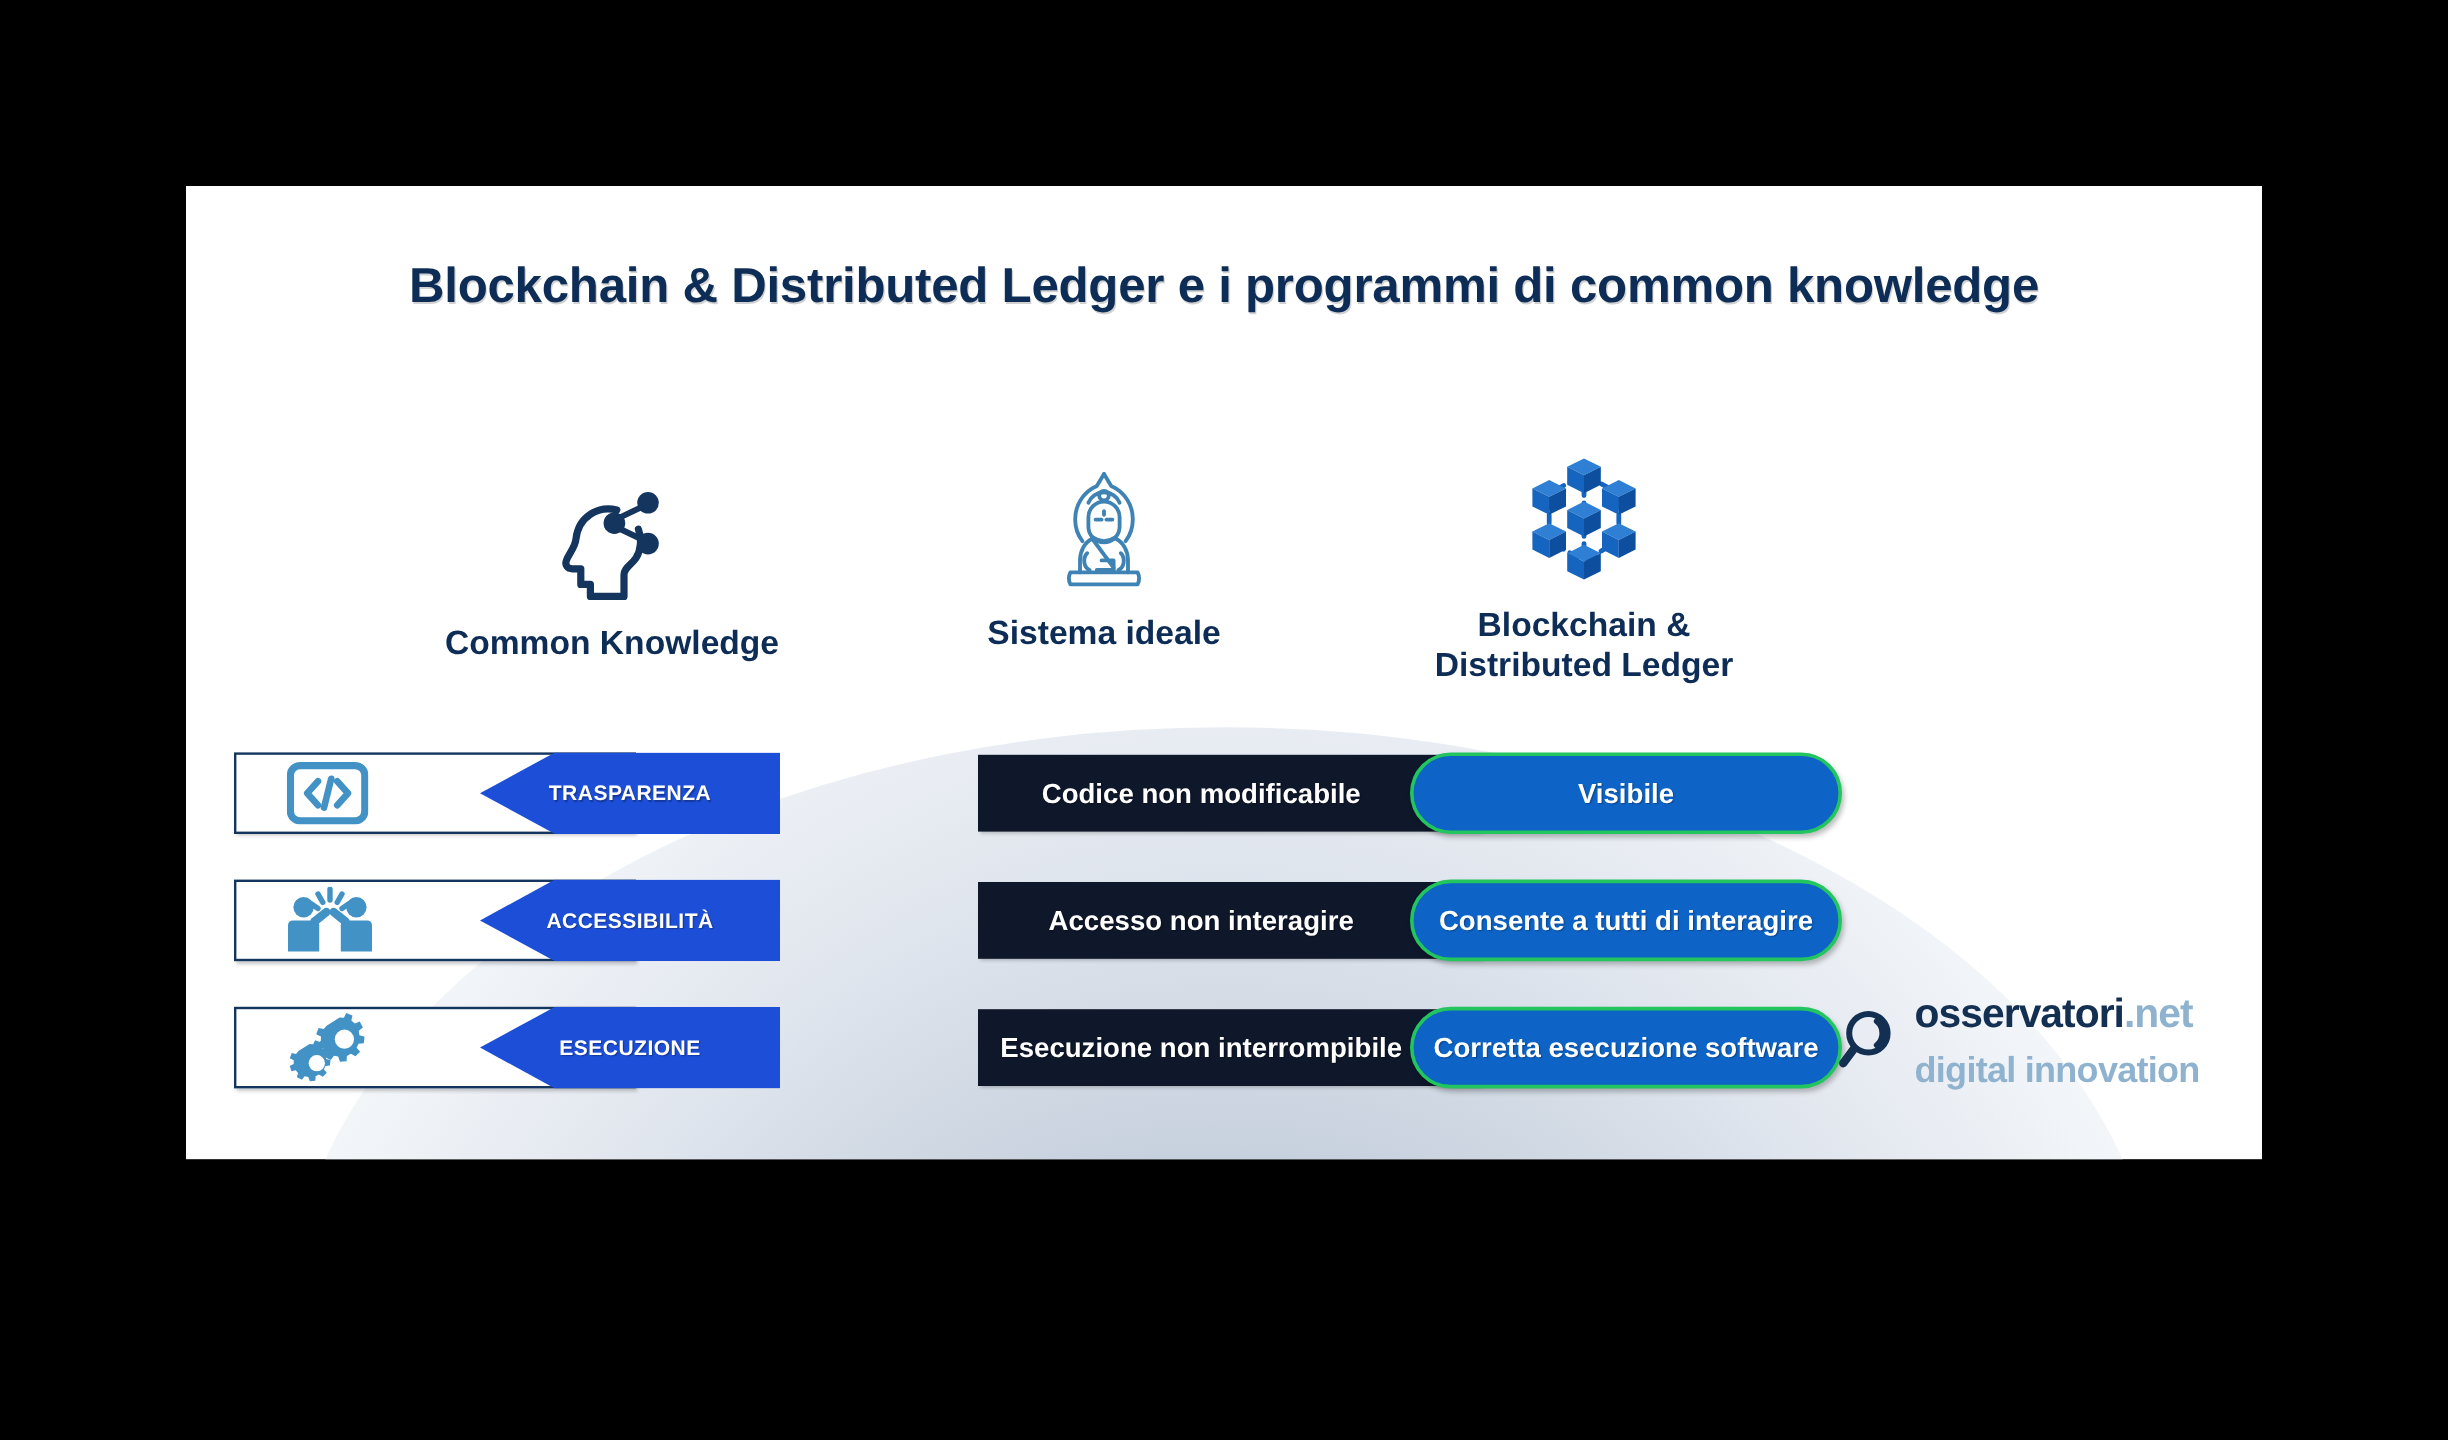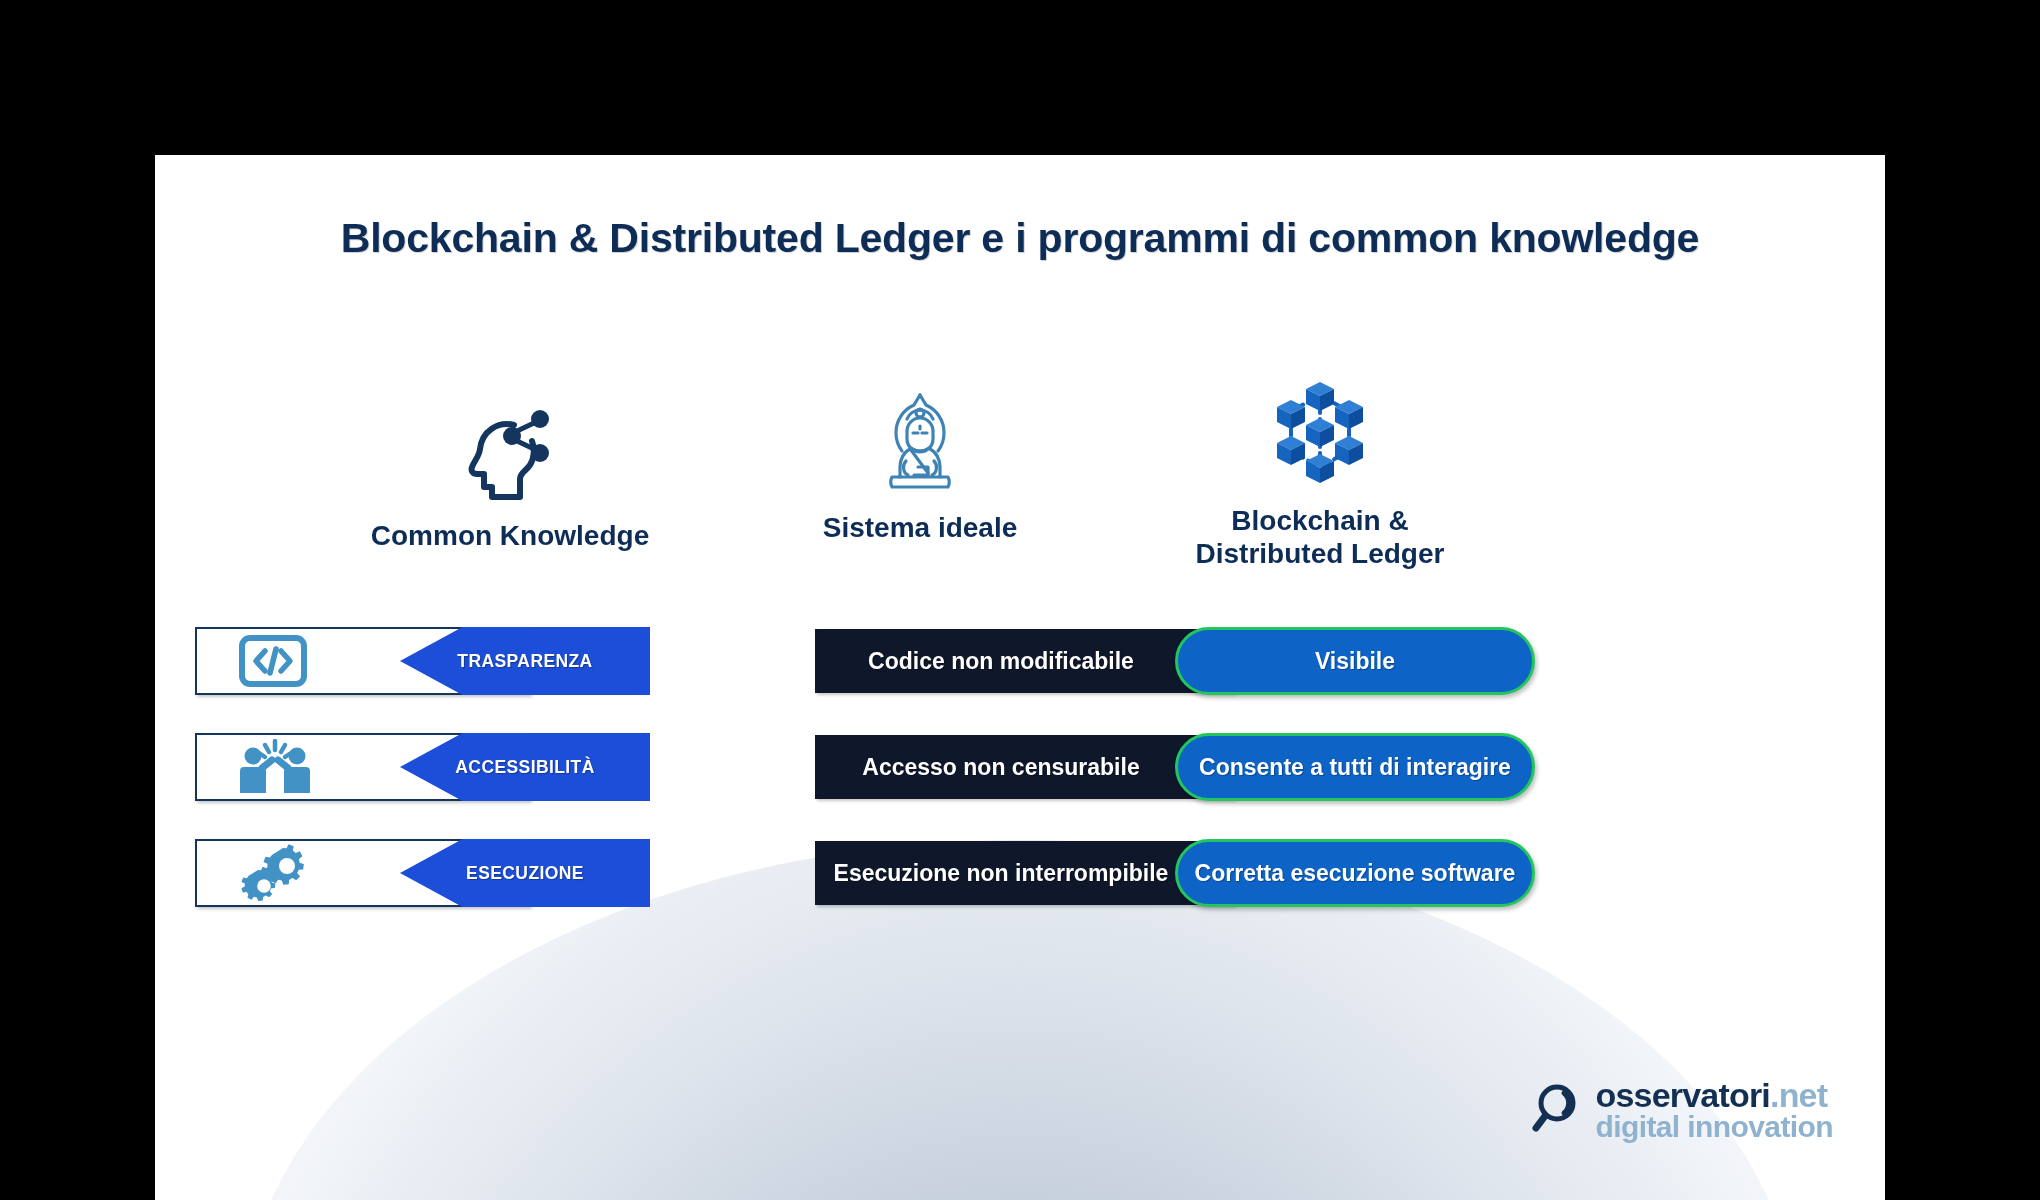--- a/index.html
+++ b/index.html
@@ -9,21 +9,21 @@
     background:#000;
     font-family:"Liberation Sans", sans-serif;
     overflow:hidden;
     position:relative;
   }
 
   
   #slide{
     position:absolute;
     left:155px; top:155px;
-    width:1730px; height:1045px;
+    width:1730px; height:811px;
     background:#ffffff;
     overflow:hidden;
   }
   
   #slide .bg-ellipse{
     position:absolute;
     left:50%;
     transform:translateX(-50%);
     bottom:-640px;
     width:1560px;
@@ -162,21 +162,21 @@
     gap:8px;
   }
   #logo .wordmark{ line-height:1; }
   #logo .line1{
     font-size:34px; font-weight:bold; letter-spacing:-.8px;
     color:#132f52;
   }
   #logo .line1 .net{ color:#8fb2cf; }
   #logo .line2{
     font-size:30px; font-weight:bold; letter-spacing:-.6px;
-    color:#8fb2cf; margin-top:0;
+    color:#8fb2cf; margin-top:16px;
   }
 </style>
 </head>
 <body>
 
 <div id="slide">
 
   <div class="bg-ellipse"></div>
 
   <div id="title">Blockchain &amp; Distributed Ledger e i programmi di common knowledge</div>
@@ -315,21 +315,21 @@
             <line x1="36" y1="2" x2="36" y2="11"></line>
             <line x1="26" y1="6" x2="30" y2="13"></line>
             <line x1="46" y1="6" x2="42" y2="13"></line>
             <line x1="20" y1="14" x2="26" y2="18"></line>
             <line x1="52" y1="14" x2="46" y2="18"></line>
           </g>
         </svg>
       </span>
     </div>
     <div class="chevron">ACCESSIBILITÀ</div>
-    <div class="mid-bar">Accesso non censurabile</div>
+    <div class="mid-bar">Accesso non interagire</div>
     <div class="right-pill">Consente a tutti di interagire</div>
   </div>
 
   <div class="row" id="row-2">
     <div class="left-card">
       <span>
         <svg width="70" height="58" viewBox="0 0 70 58" fill="none">
           <g fill="#4292c6">
             <path d="M44 4 l3.6 .2 1.9 -4.0 5.2 2.0 -.9 4.3 2.9 2.4 4.1 -1.6 2.6 4.9 -3.4 2.8 .5 3.7 4.3 1.2 -.6 5.5 -4.4 .3 -1.6 3.4 2.9 3.3 -3.9 3.9 -3.8 -2.2 -3.3 1.8 -.3 4.4 -5.5 .4 -1.5 -4.2 -3.6 -.8 -2.6 3.6 -5.0 -2.4 1.2 -4.3 -2.4 -2.8 -4.2 1.0 -1.8 -5.2 3.9 -2.1 .2 -3.7 -4.0 -1.9 2.0 -5.2 4.3 .9 2.4 -2.9z"></path>
             <circle cx="48" cy="22" r="8" fill="#ffffff"></circle>

